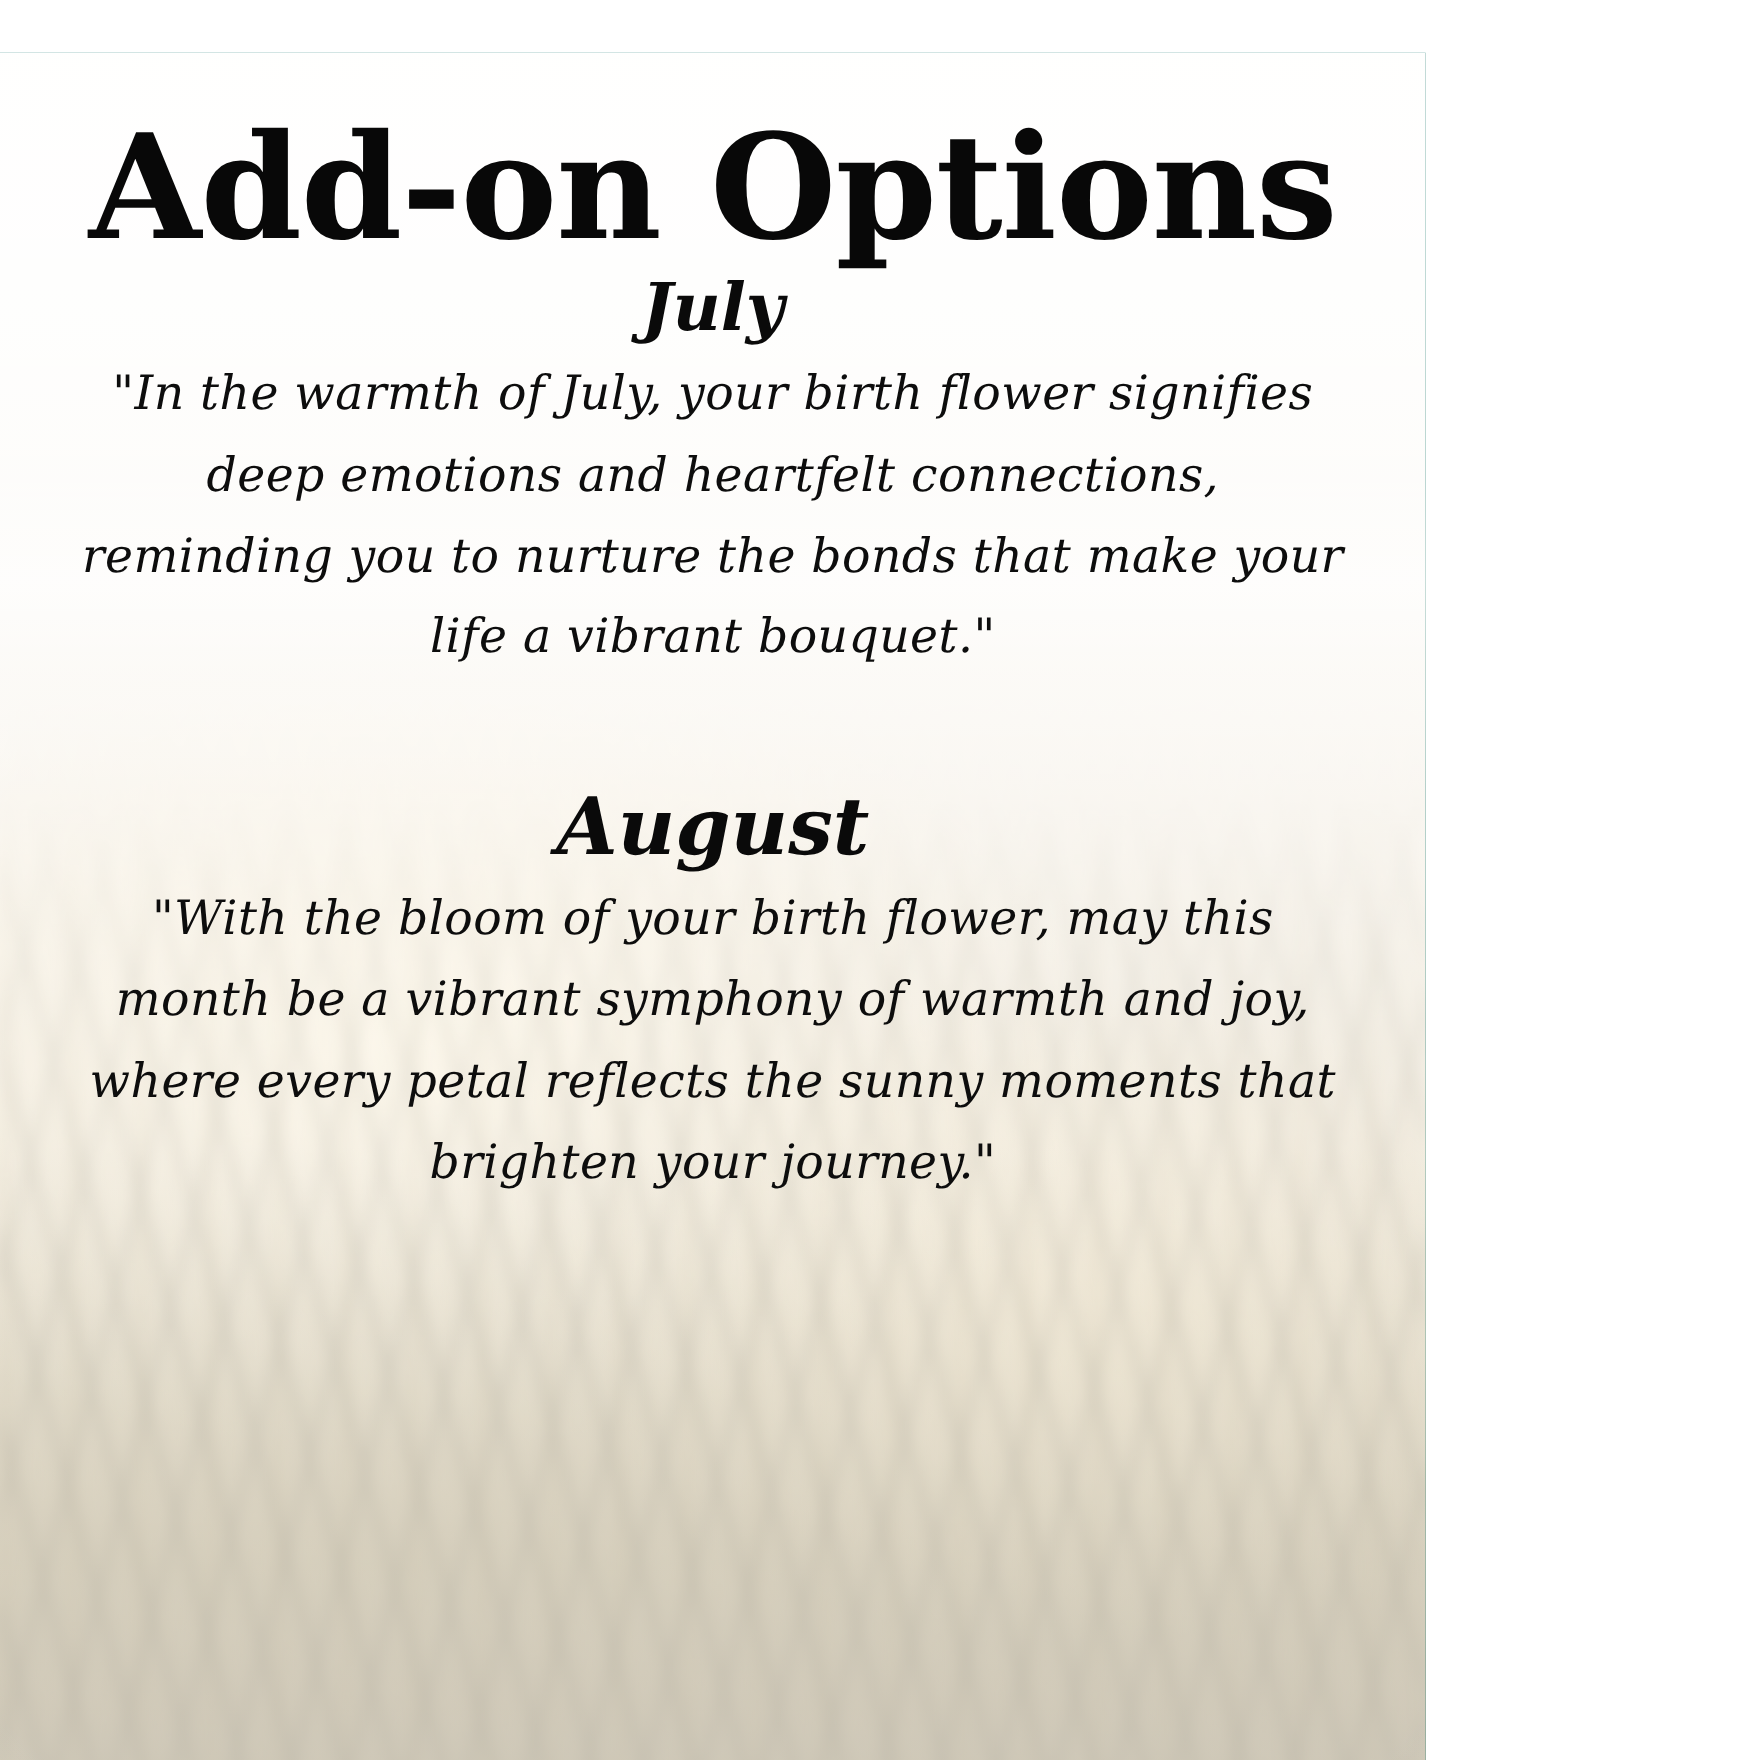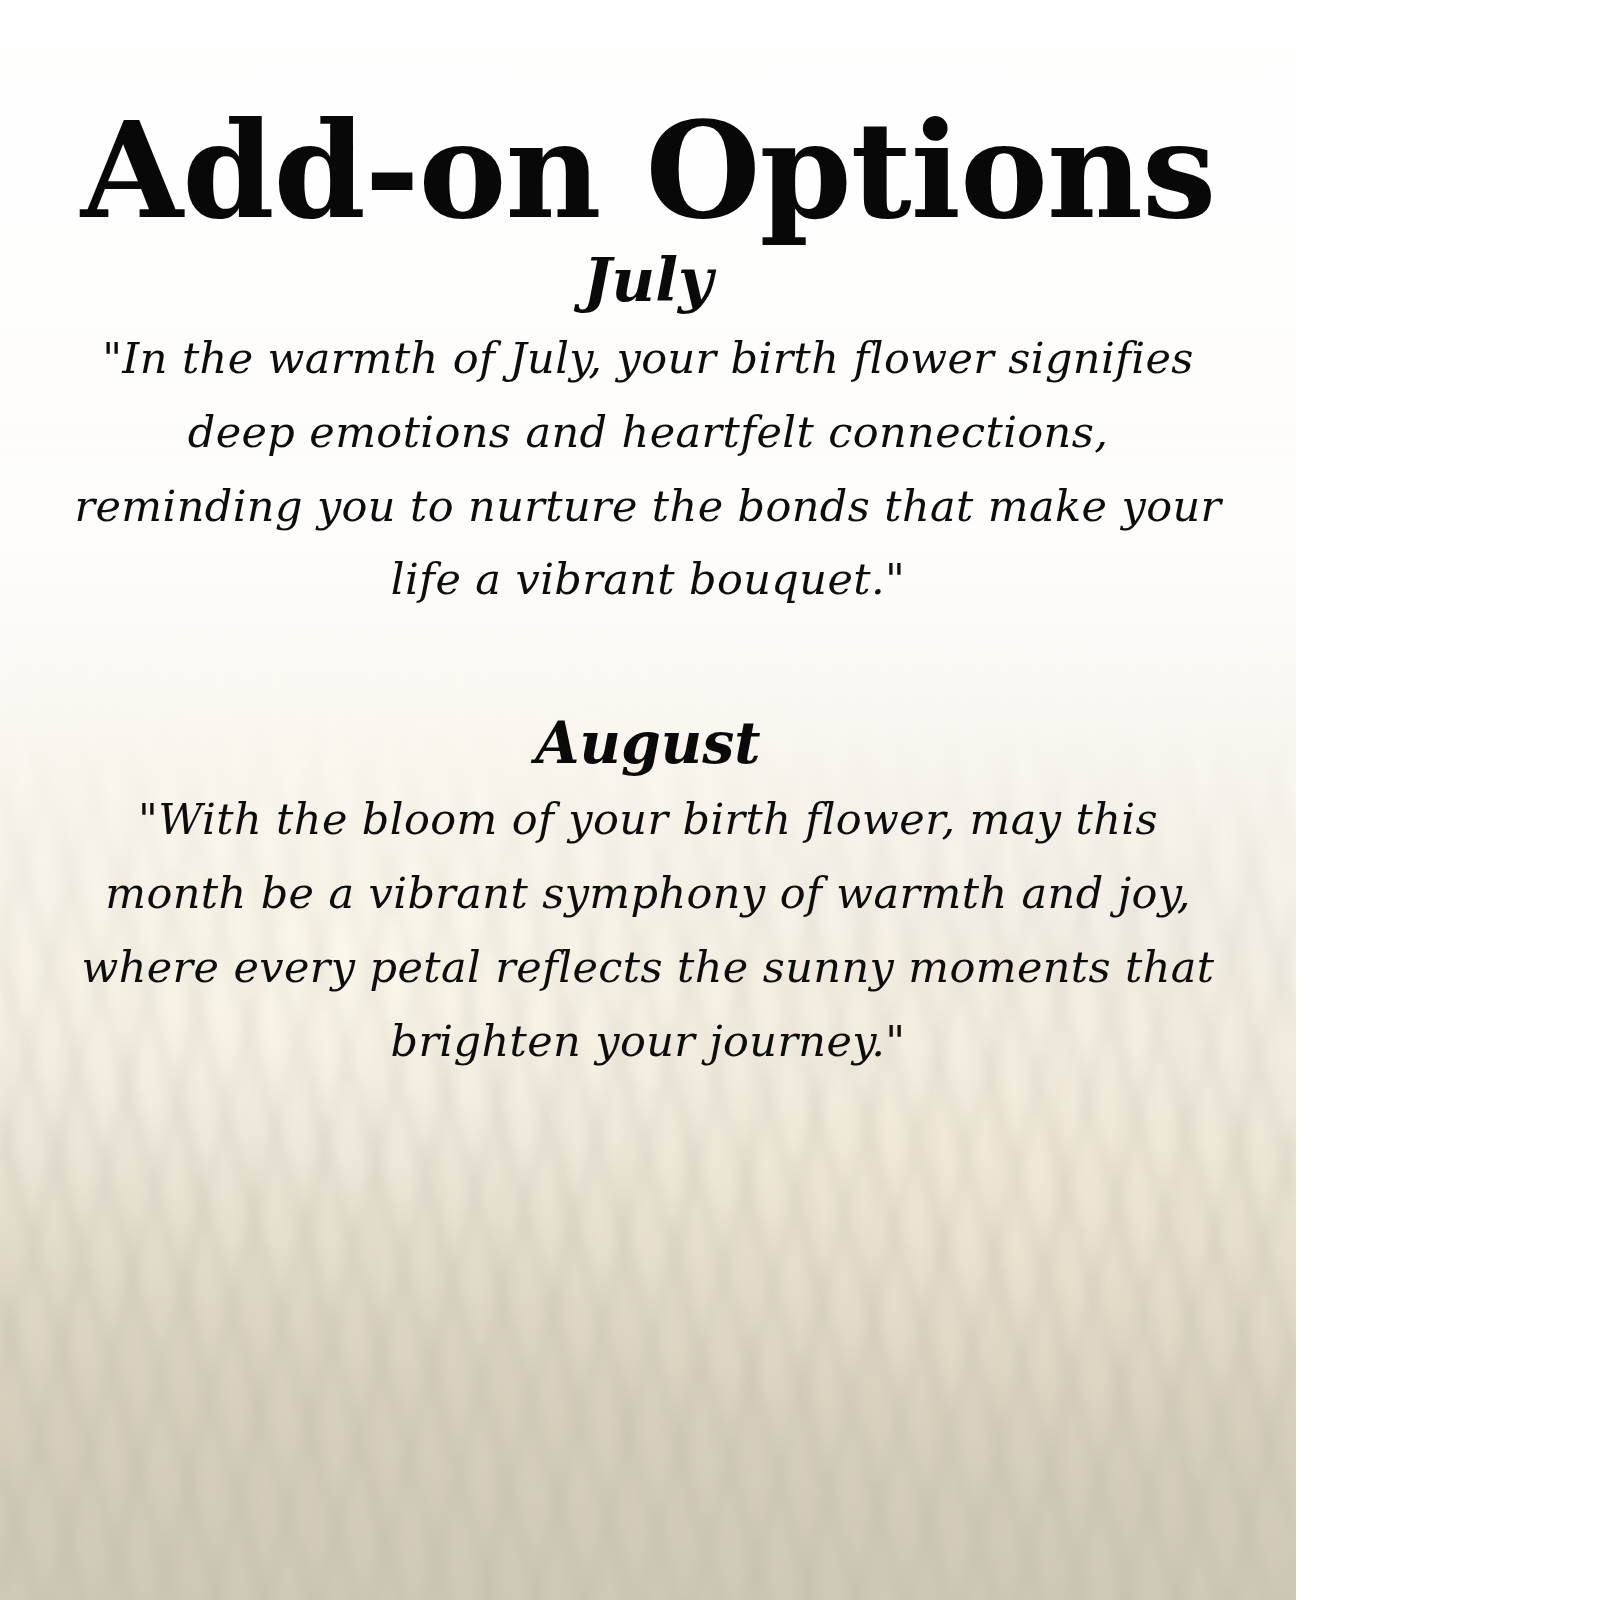--- a/index.html
+++ b/index.html
@@ -139,21 +139,21 @@
   .month-name {
     font-family: "DejaVu Serif", serif;
     font-style: italic;
     font-weight: 700;
     font-size: 90px;
     line-height: 1.05;
     margin: 0 0 10px 0;
     color: #0a0a0a;
   }
   .month-name.july { font-size: 60px; }
-  .month-name.august { font-size: 57px; }
+  .month-name.august { font-size: 72px; }
   .month-name.september { font-size: 82px; }
 
   .month-quote {
     font-family: "DejaVu Serif", serif;
     font-style: italic;
     font-size: 43px;
     line-height: 1.72;
     margin: 0 auto;
     max-width: 1310px;
     color: #0d0d0d;

